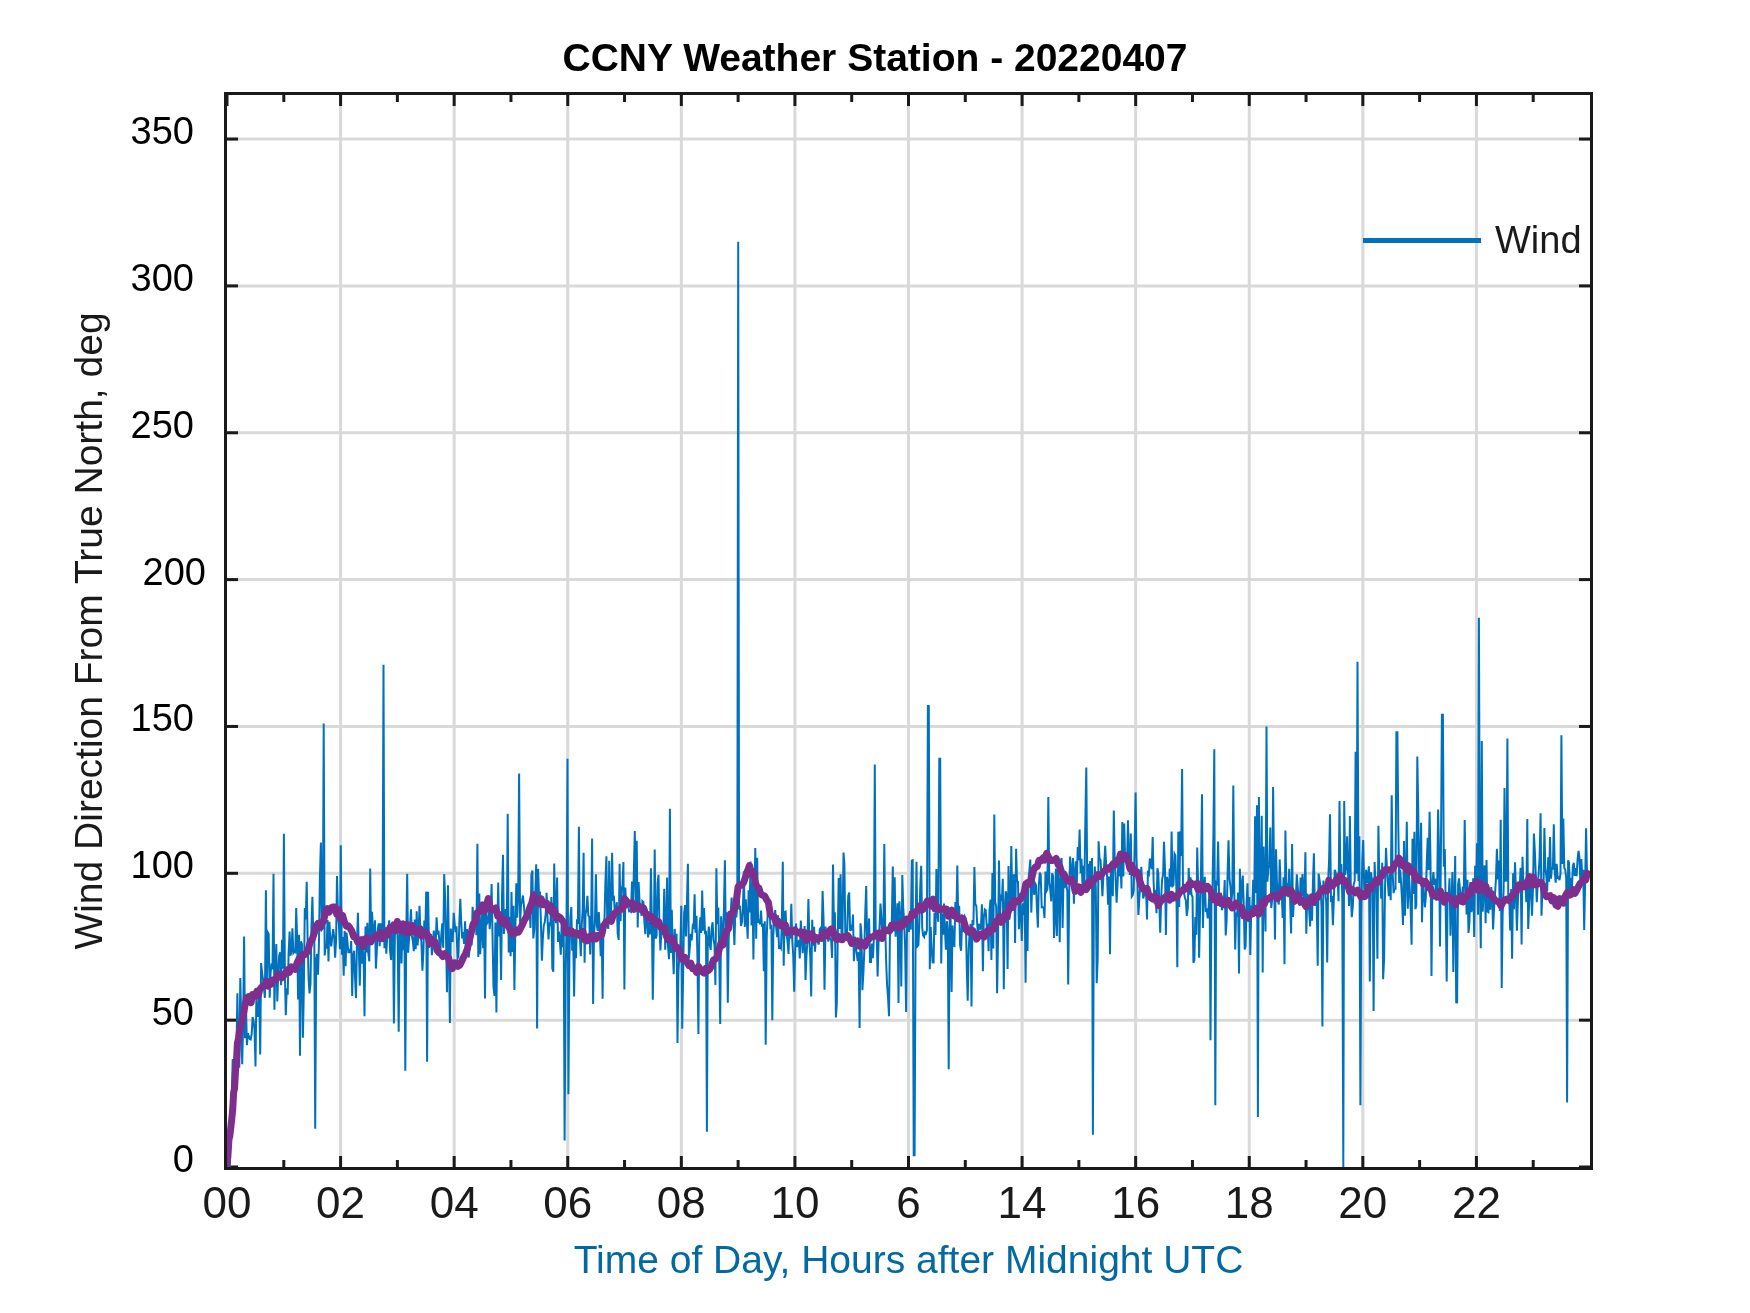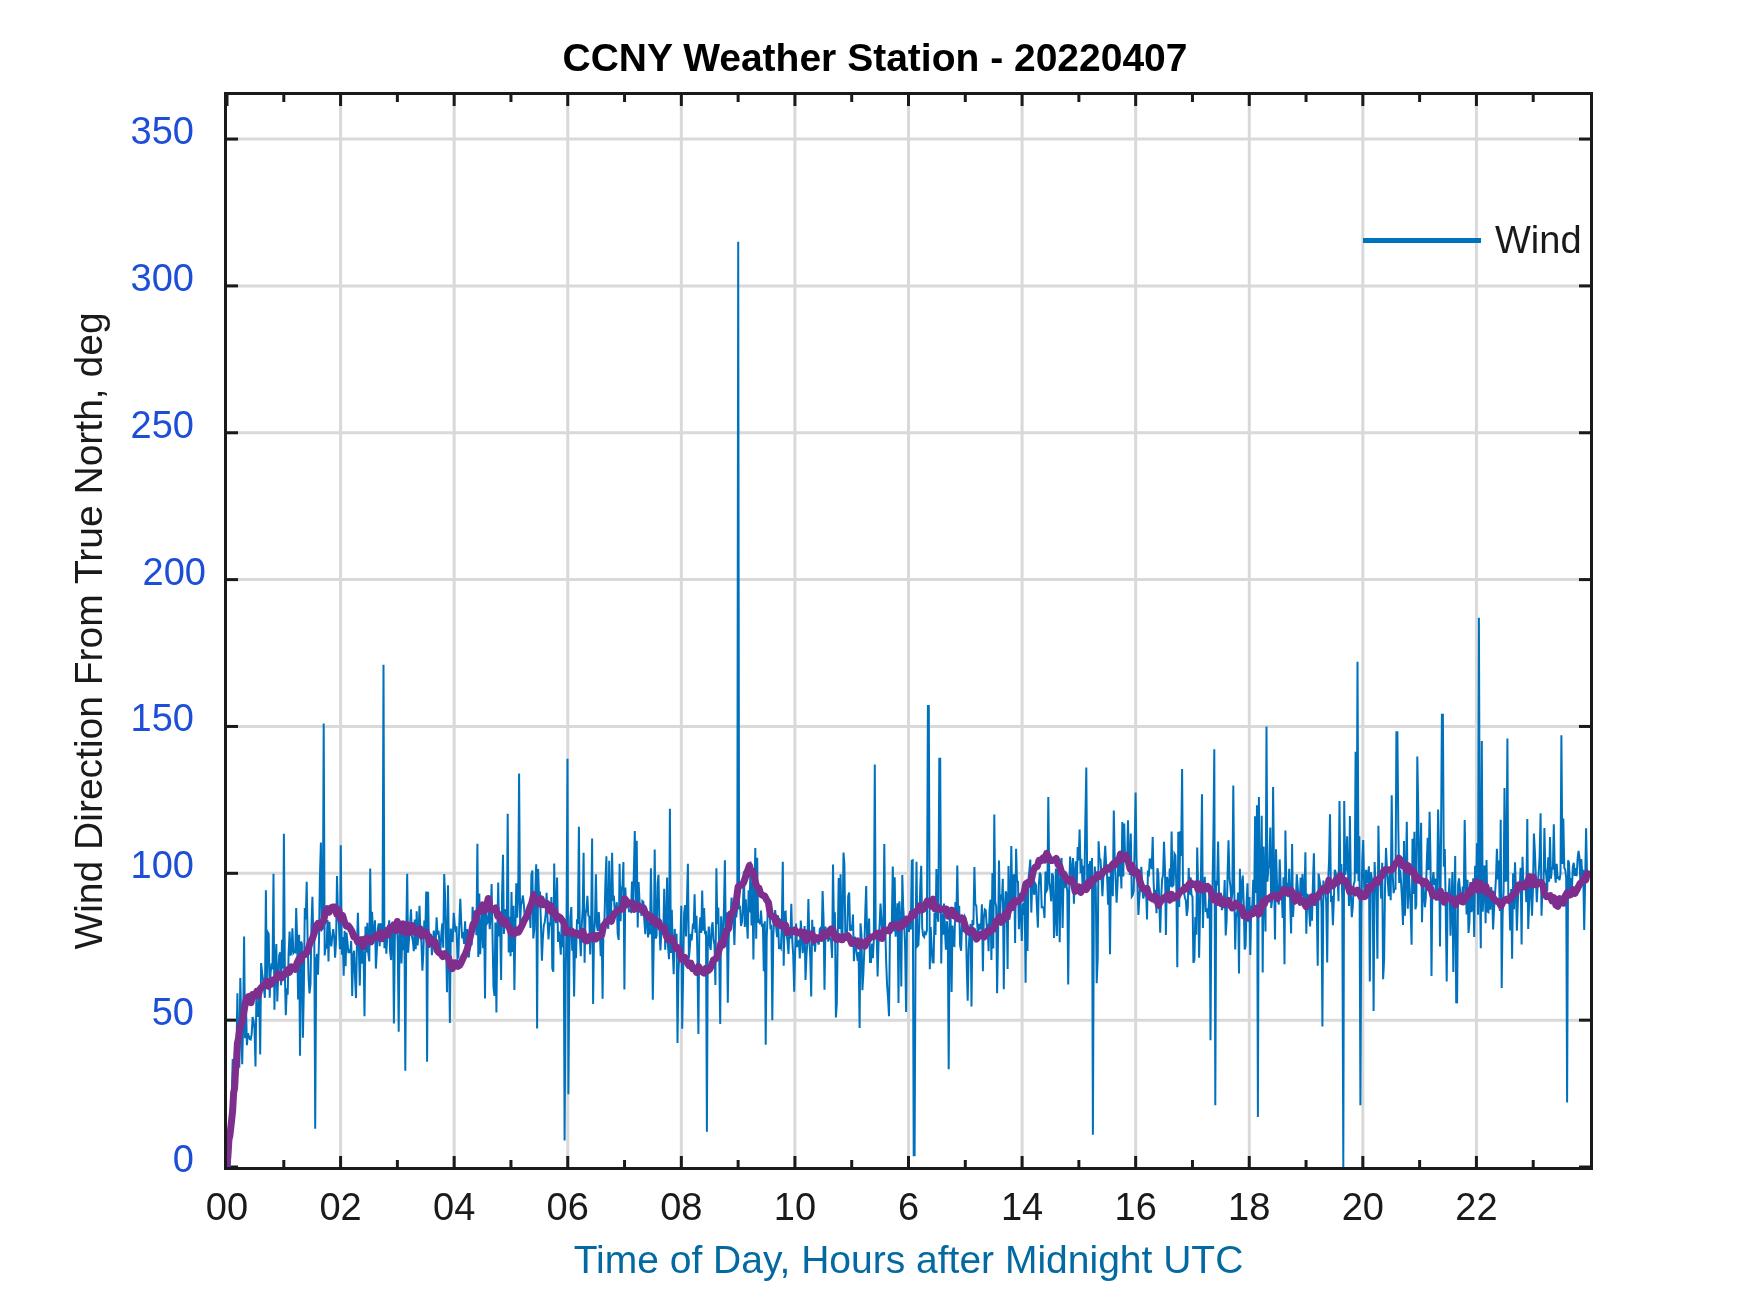--- a/index.html
+++ b/index.html
@@ -58,42 +58,42 @@
     position: absolute;
     right: 0;
     width: 208px;
     height: 0;
   }
   .ytick-row span {
     position: absolute;
     right: 0;
     top: -26px;
     font-size: 38px;
-    color: #1d4ed8;
+    color: #000000;
     font-family: "Liberation Sans", sans-serif;
   }
   #xtick-layer {
     position: absolute;
     left: 224px;
     top: 1178px;
     width: 1369px;
     height: 60px;
   }
   .xtick-col {
     position: absolute;
     top: 0;
     width: 0;
     height: 0;
   }
   .xtick-col span {
     position: absolute;
     left: 0;
-    top: 8px;
+    top: 0;
     transform: translateX(-50%);
-    font-size: 38px;
+    font-size: 44px;
     color: #1a1a1a;
     font-family: "Liberation Sans", sans-serif;
     white-space: nowrap;
   }
   #xlabel {
     position: absolute;
     left: 224px;
     top: 1238px;
     width: 1369px;
     text-align: center;

